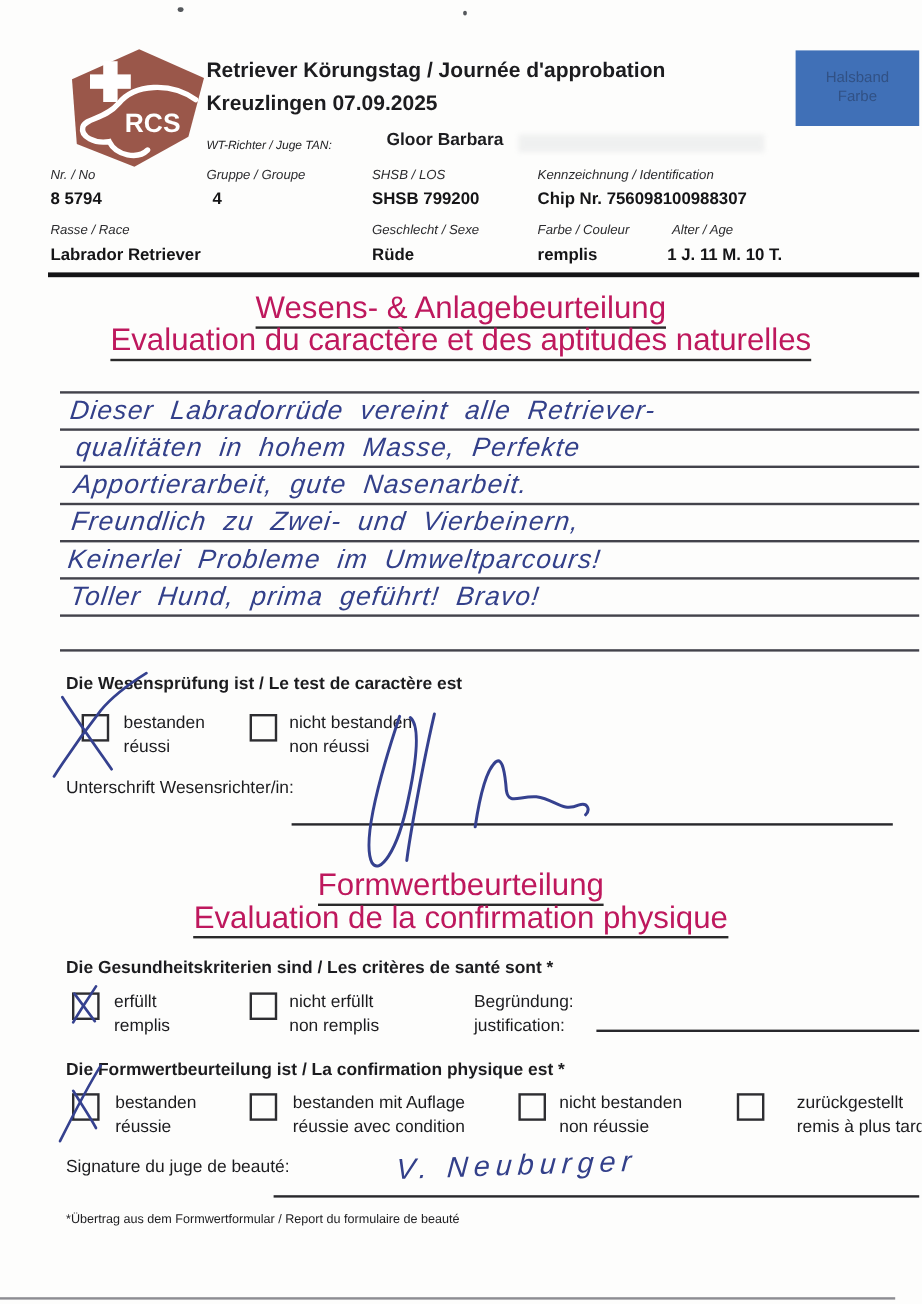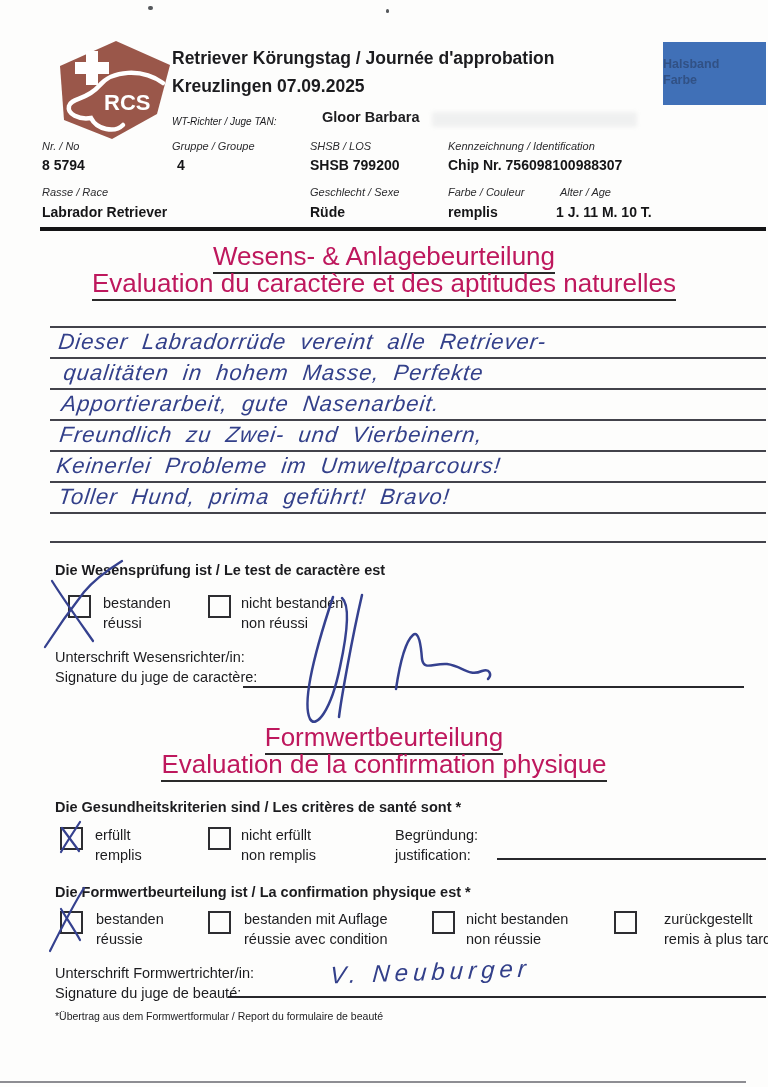--- a/index.html
+++ b/index.html
@@ -14,21 +14,21 @@
   .h1{font-size:26px;font-weight:normal;color:#be185d}
   .h1 span{border-bottom:2.5px solid #2a2a2a;padding-bottom:1px}
   .rule{position:absolute;left:50px;width:716px;height:2px;background:#43434b}
   .hw{position:absolute;font-style:italic;color:#33408a;font-size:22px;letter-spacing:1px;word-spacing:7px;transform:skewX(-7deg);transform-origin:left bottom;white-space:nowrap}
   .cb{position:absolute;width:23px;height:23px;border:2px solid #2d2d31;background:transparent}
   .q{font-weight:bold;font-size:14.5px;white-space:nowrap}
   .ol{font-size:14.5px;line-height:20px;white-space:nowrap}
   .slabel{font-size:14.5px;line-height:20px;white-space:nowrap}
   .sigline{position:absolute;height:2px;background:#28282c}
   .foot{font-size:10.5px;white-space:nowrap}
-  .badge{background:#3a6cb5;color:#2b4c82;font-size:12.5px;line-height:16px;padding-top:14px;font-weight:bold;opacity:.97}
+  .badge{background:#3a6cb5;color:#2b4c82;text-align:center;font-size:12.5px;line-height:16px;padding-top:14px;font-weight:normal;opacity:.97}
   .ink{stroke:#35418f;fill:none;stroke-linecap:round;stroke-linejoin:round}
   .hwname{font-style:italic;color:#33408a;font-size:24px;letter-spacing:5px;transform:rotate(-2deg) skewX(-6deg);white-space:nowrap}
   .ghost{background:#9aa0a6;opacity:.13;filter:blur(2px)}
   .speck{background:#55585c;border-radius:2px}
   svg text{font-family:"Liberation Sans",sans-serif}
 </style>
 </head>
 <body>
 
 <div class="abs" style="left:148px;top:6px;width:5px;height:4px">
@@ -104,21 +104,20 @@
   <div>réussi</div>
 </div>
 <div class="cb" style="left:208px;top:595px"></div>
 <div class="abs ol" style="left:241px;top:593px">
   <div>nicht bestanden</div>
   <div>non réussi</div>
 </div>
 
 <div class="abs slabel" style="left:55px;top:647px">
   <div>Unterschrift Wesensrichter/in:</div>
-  <div>Signature du juge de caractère:</div>
 </div>
 <div class="sigline" style="left:243px;top:686px;width:501px"></div>
 
 <div class="abs center h1" style="top:722px"><span>Formwertbeurteilung</span></div>
 <div class="abs center h1" style="top:749px"><span>Evaluation de la confirmation physique</span></div>
 
 <div class="abs q" style="left:55px;top:799px">Die Gesundheitskriterien sind / Les critères de santé sont *</div>
 
 <div class="cb" style="left:60px;top:827px"></div>
 <div class="abs ol" style="left:95px;top:825px">
@@ -153,21 +152,20 @@
   <div>nicht bestanden</div>
   <div>non réussie</div>
 </div>
 <div class="cb" style="left:614px;top:911px"></div>
 <div class="abs ol" style="left:664px;top:909px">
   <div>zurückgestellt</div>
   <div>remis à plus tard</div>
 </div>
 
 <div class="abs slabel" style="left:55px;top:963px">
-  <div>Unterschrift Formwertrichter/in:</div>
   <div>Signature du juge de beauté:</div>
 </div>
 <div class="sigline" style="left:228px;top:996px;width:538px"></div>
 <div class="abs hwname" style="left:330px;top:958px">V. Neuburger</div>
 
 <div class="abs foot" style="left:55px;top:1010px">*Übertrag aus dem Formwertformular / Report du formulaire de beauté</div>
 <div class="abs" style="left:0;top:1081px;width:746px;height:2px;background:#8d8d92"></div>
 
 <svg class="abs" style="left:0;top:0;pointer-events:none" width="768" height="1087" viewBox="0 0 768 1087">
   <path class="ink" stroke-width="2.3" d="M 52,581 C 64,600 79,621 93,641"></path>

